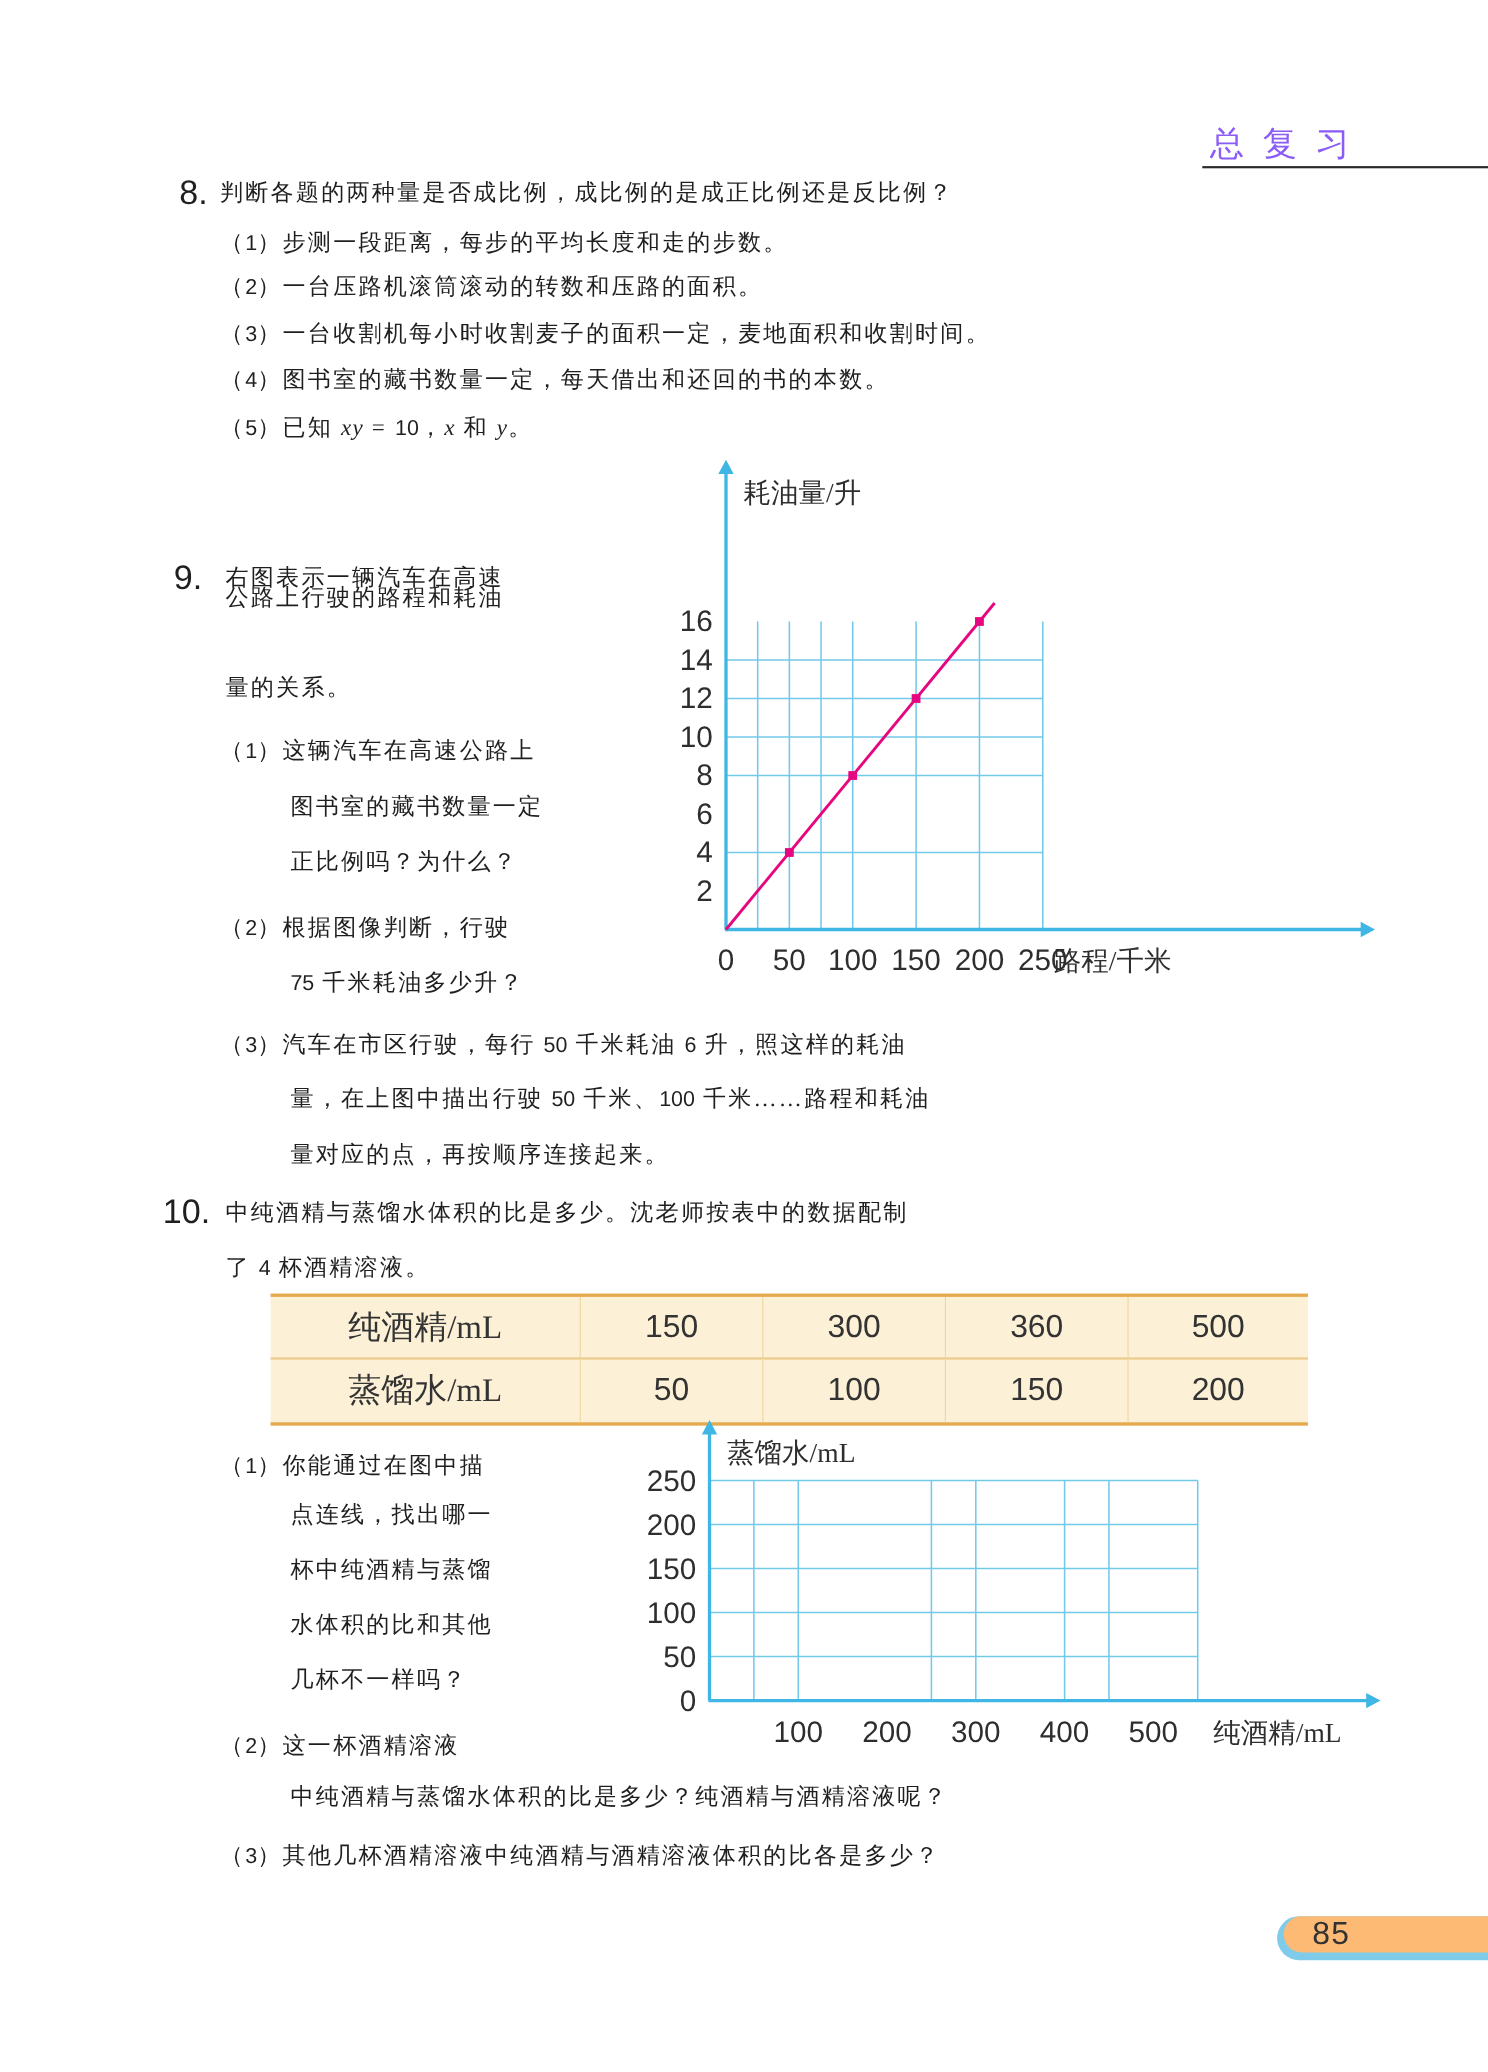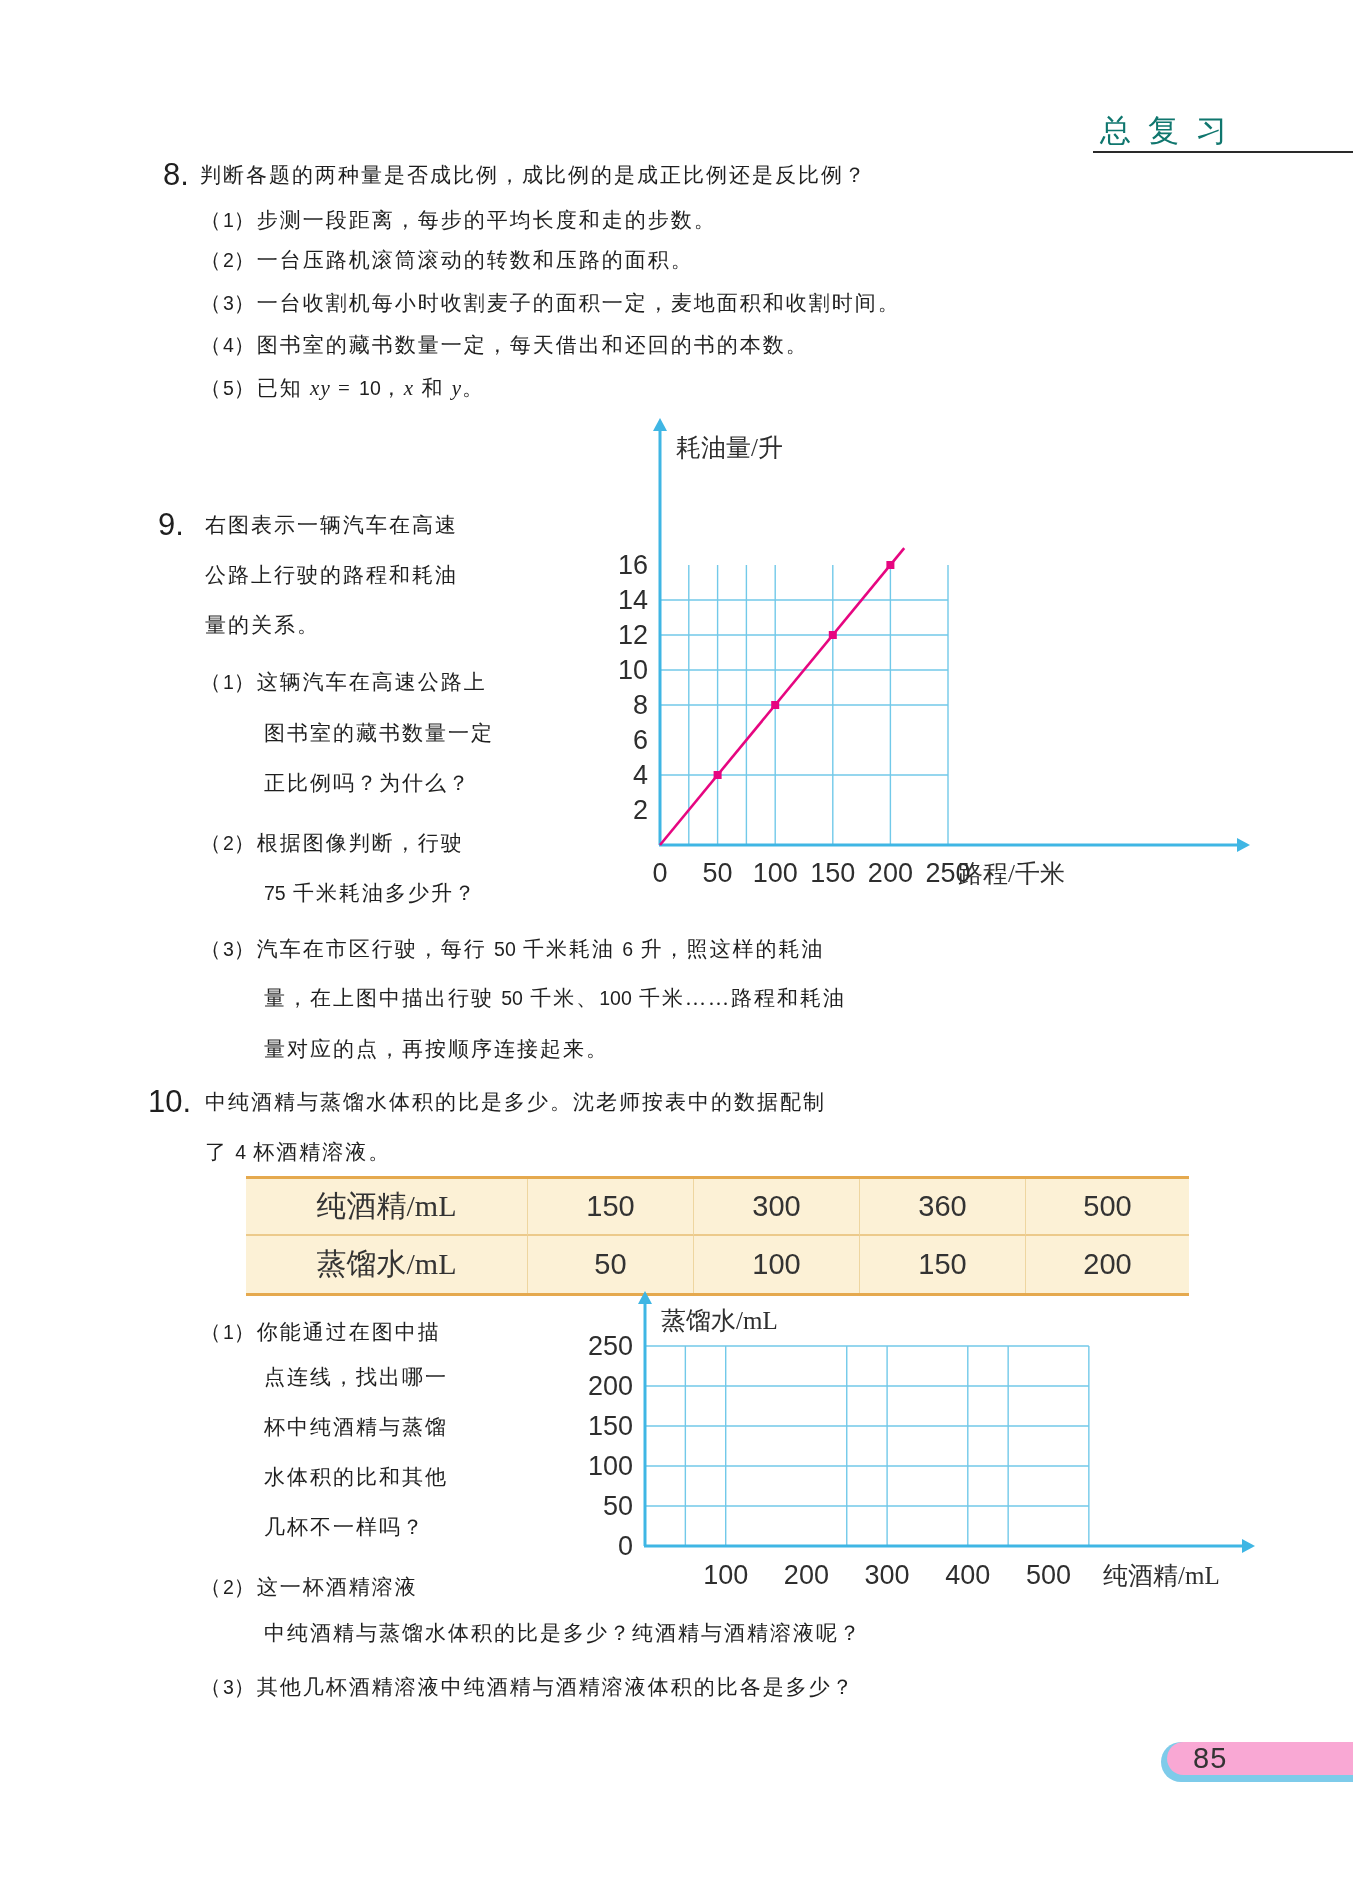--- a/index.html
+++ b/index.html
@@ -14,21 +14,21 @@
     font-size:21px;letter-spacing:2px;line-height:38px;
   }
   .qnum{
     position:absolute;white-space:nowrap;
     font-size:31px;font-family:"Liberation Sans",sans-serif;line-height:38px;
   }
   .num{font-family:"Liberation Sans","DejaVu Sans",sans-serif;font-size:0.93em;letter-spacing:0;}
   .var{font-family:Liberation Serif, serif;font-style:italic;letter-spacing:1px;}
   .header-title{
     position:absolute;top:110px;left:1100px;
-    font-size:31px;letter-spacing:17px;white-space:nowrap;color:#0f766e;
+    font-size:31px;letter-spacing:17px;white-space:nowrap;color:#8b5cf6;
   }
   .header-rule{position:absolute;top:151px;left:1093px;width:260px;height:2px;background:#2a2a2a;}
   .chart{position:absolute;}
   .tick{font-family:"Liberation Sans","DejaVu Sans",sans-serif;font-size:27px;fill:#2e2e2e;}
   .cjk{font-family:"Liberation Serif","DejaVu Serif",serif;font-size:25px;fill:#2e2e2e;}
   
   .mix-table{
     position:absolute;left:246px;top:1176px;width:943px;height:114px;
     background:#fcf1d6;border-top:3px solid #e5a94e;border-bottom:3px solid #e5a94e;
     display:grid;grid-template-columns:282px 166px 166px 166px 163px;grid-template-rows:57px 57px;
@@ -40,21 +40,21 @@
   .mix-table .cell.last{border-right:none;}
   .mix-table .cell.r1{border-bottom:2px solid #ecca8b;}
   .mix-table .cell.val{font-family:"Liberation Sans","DejaVu Sans",sans-serif;font-size:29px;}
   
   .page-badge{
     position:absolute;top:1742px;right:0;width:192px;height:40px;
     background:#7ecbea;border-radius:21px 0 0 21px;
   }
   .page-badge .inner{
     position:absolute;left:6px;top:0;right:0;bottom:7px;
-    background:#f9a8d4;border-radius:17px 0 0 17px;
+    background:#fdba74;border-radius:17px 0 0 17px;
     display:flex;align-items:flex-end;
   }
   .page-badge .pn{
     font-family:"Liberation Sans","DejaVu Sans",sans-serif;
     font-size:29px;color:#333;padding-left:26px;letter-spacing:1px;
   }
 </style>
 </head>
 <body>
 
@@ -66,21 +66,21 @@
   <div class="qnum" style="left:163px;top:156px">8.</div>
   <div class="line" style="left:200px;top:156px">判断各题的两种量是否成比例，成比例的是成正比例还是反比例？</div>
   <div class="line" style="left:200px;top:201px">（<span class="num">1</span>）步测一段距离，每步的平均长度和走的步数。</div>
   <div class="line" style="left:200px;top:241px">（<span class="num">2</span>）一台压路机滚筒滚动的转数和压路的面积。</div>
   <div class="line" style="left:200px;top:284px">（<span class="num">3</span>）一台收割机每小时收割麦子的面积一定，麦地面积和收割时间。</div>
   <div class="line" style="left:200px;top:326px">（<span class="num">4</span>）图书室的藏书数量一定，每天借出和还回的书的本数。</div>
   <div class="line" style="left:200px;top:369px">（<span class="num">5</span>）已知 <span class="var">xy</span> = <span class="num">10</span>，<span class="var">x</span> 和 <span class="var">y</span>。</div>
 
   <div class="qnum" style="left:158px;top:506px">9.</div>
   <div class="line" style="left:205px;top:506px">右图表示一辆汽车在高速</div>
-  <div class="line" style="left:205px;top:556px">公路上行驶的路程和耗油</div>
+  <div class="line" style="left:205px;top:524px">公路上行驶的路程和耗油</div>
   <div class="line" style="left:205px;top:606px">量的关系。</div>
   <div class="line" style="left:200px;top:663px">（<span class="num">1</span>）这辆汽车在高速公路上</div>
   <div class="line" style="left:264px;top:714px">图书室的藏书数量一定</div>
   <div class="line" style="left:264px;top:764px">正比例吗？为什么？</div>
   <div class="line" style="left:200px;top:824px">（<span class="num">2</span>）根据图像判断，行驶</div>
   <div class="line" style="left:264px;top:874px"><span class="num">75</span> 千米耗油多少升？</div>
 
   <svg id="chart9" class="chart" style="left:550px;top:412px" width="710" height="480" viewBox="0 0 710 480">
       <line x1="138.8" y1="433" x2="138.8" y2="153" stroke="#72c9e9" stroke-width="1.4"></line>
       <line x1="167.6" y1="433" x2="167.6" y2="153" stroke="#72c9e9" stroke-width="1.4"></line>

